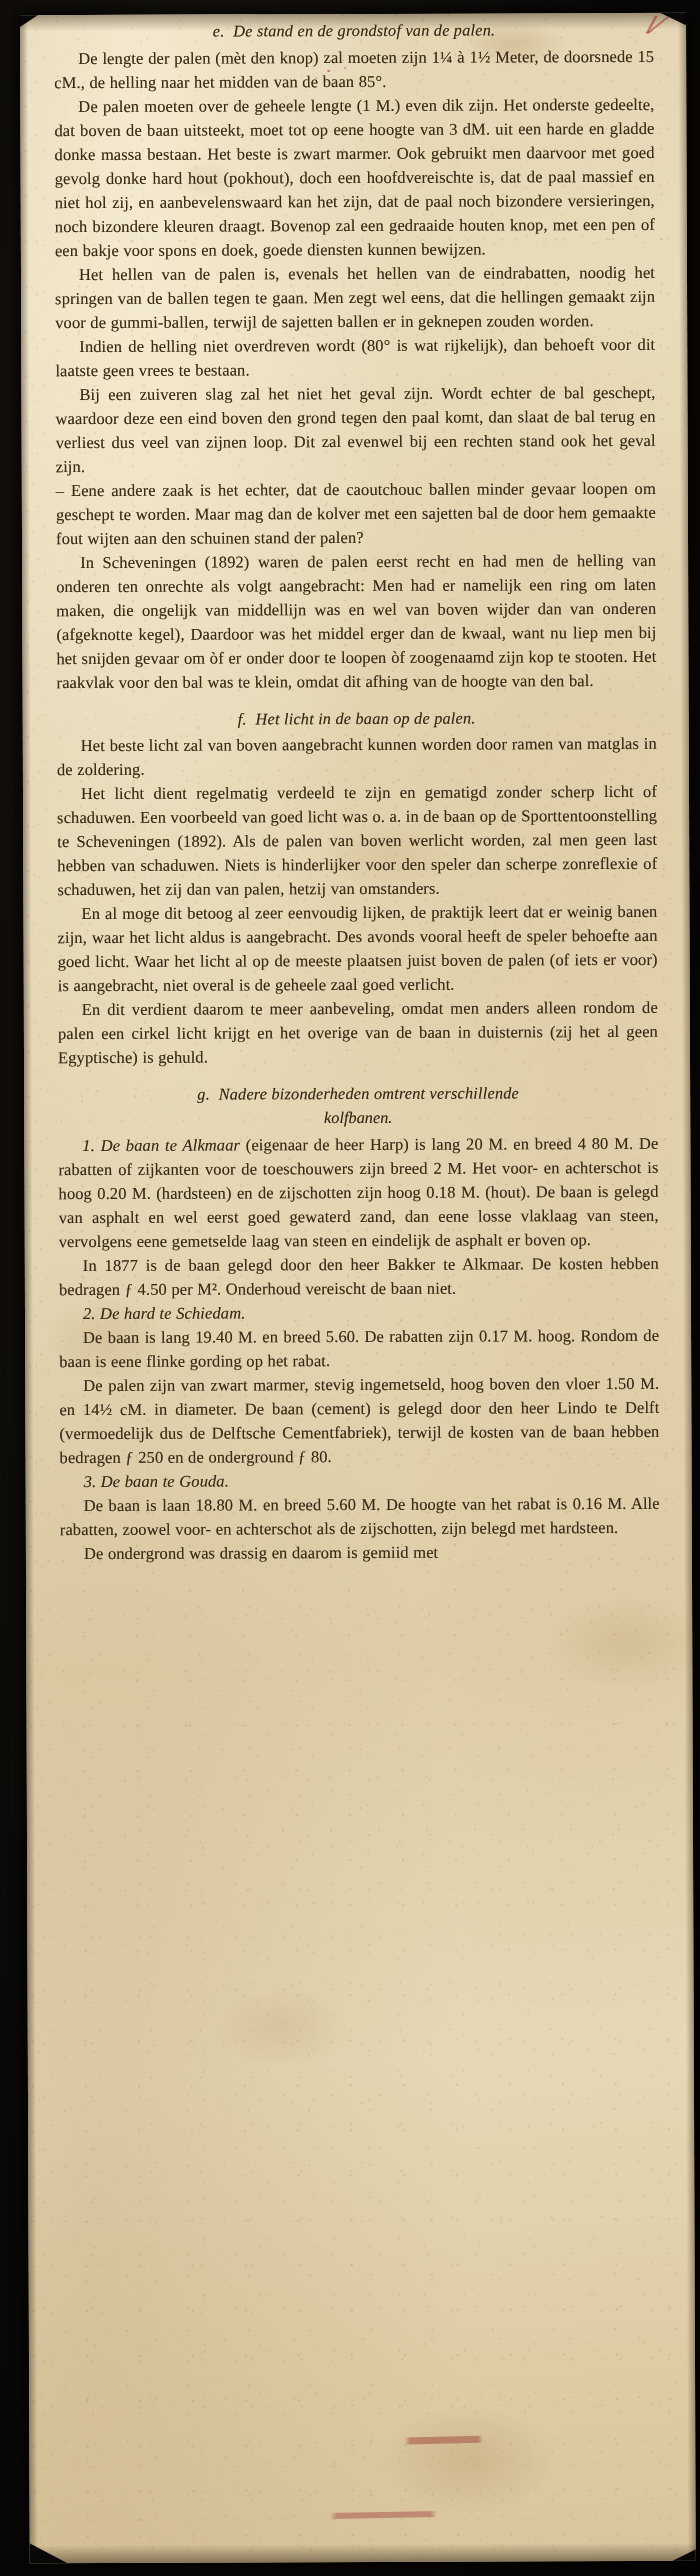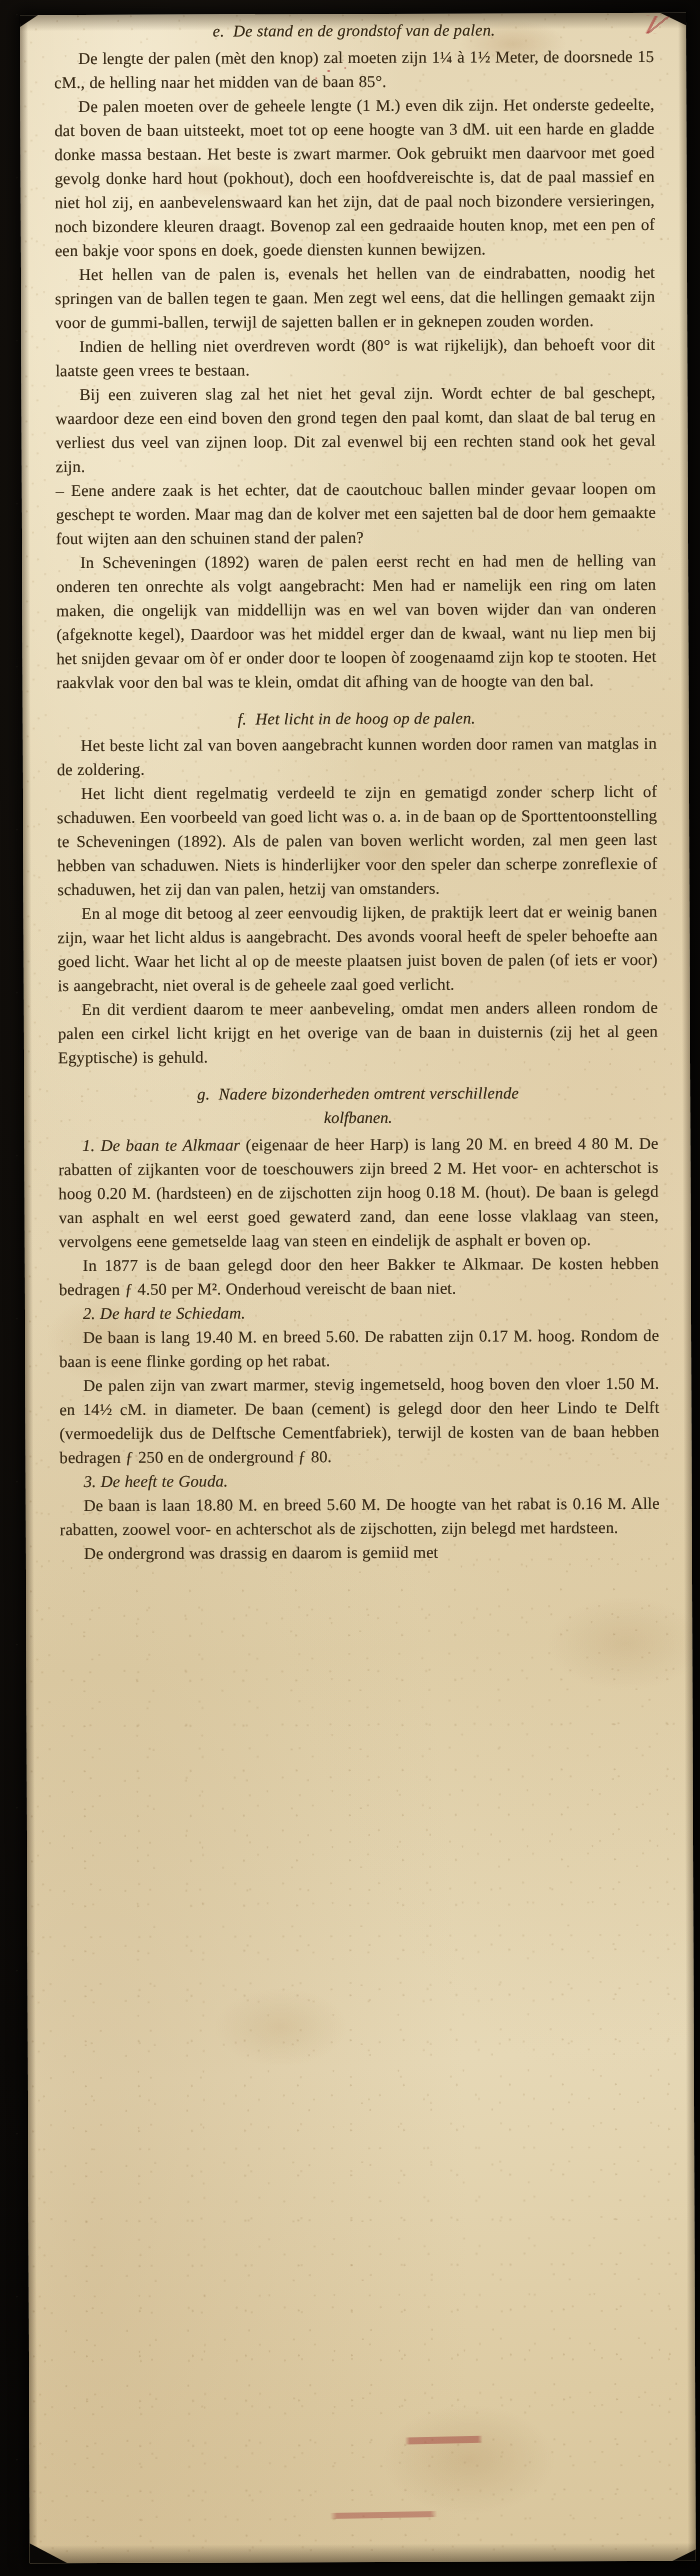--- a/index.html
+++ b/index.html
@@ -202,39 +202,39 @@
 
     <p class="para">De lengte der palen (mèt den knop) zal moeten zijn 1¼ à 1½ Meter, de doorsnede 15 cM., de helling naar het midden van de baan 85°.</p>
     <p class="para">De palen moeten over de geheele lengte (1 M.) even dik zijn. Het onderste gedeelte, dat boven de baan uitsteekt, moet tot op eene hoogte van 3 dM. uit een harde en gladde donke massa bestaan. Het beste is zwart marmer. Ook gebruikt men daarvoor met goed gevolg donke hard hout (pokhout), doch een hoofdvereischte is, dat de paal massief en niet hol zij, en aanbevelenswaard kan het zijn, dat de paal noch bizondere versieringen, noch bizondere kleuren draagt. Bovenop zal een gedraaide houten knop, met een pen of een bakje voor spons en doek, goede diensten kunnen bewijzen.</p>
     <p class="para">Het hellen van de palen is, evenals het hellen van de eindrabatten, noodig het springen van de ballen tegen te gaan. Men zegt wel eens, dat die hellingen gemaakt zijn voor de gummi-ballen, terwijl de sajetten ballen er in geknepen zouden worden.</p>
     <p class="para">Indien de helling niet overdreven wordt (80° is wat rijkelijk), dan behoeft voor dit laatste geen vrees te bestaan.</p>
     <p class="para">Bij een zuiveren slag zal het niet het geval zijn. Wordt echter de bal geschept, waardoor deze een eind boven den grond tegen den paal komt, dan slaat de bal terug en verliest dus veel van zijnen loop. Dit zal evenwel bij een rechten stand ook het geval zijn.</p>
     <p class="para dashlead">– Eene andere zaak is het echter, dat de caoutchouc ballen minder gevaar loopen om geschept te worden. Maar mag dan de kolver met een sajetten bal de door hem gemaakte fout wijten aan den schuinen stand der palen?</p>
     <p class="para">In Scheveningen (1892) waren de palen eerst recht en had men de helling van onderen ten onrechte als volgt aangebracht: Men had er namelijk een ring om laten maken, die ongelijk van middellijn was en wel van boven wijder dan van onderen (afgeknotte kegel), Daardoor was het middel erger dan de kwaal, want nu liep men bij het snijden gevaar om òf er onder door te loopen òf zoogenaamd zijn kop te stooten. Het raakvlak voor den bal was te klein, omdat dit afhing van de hoogte van den bal.</p>
 
     <div class="sec-head">
-      <span class="mark">f.</span><span>Het licht in de hoog op de palen.</span>
+      <span class="mark">f.</span><span>Het licht in de baan op de palen.</span>
     </div>
 
     <p class="para">Het beste licht zal van boven aangebracht kunnen worden door ramen van matglas in de zoldering.</p>
     <p class="para">Het licht dient regelmatig verdeeld te zijn en gematigd zonder scherp licht of schaduwen. Een voorbeeld van goed licht was o. a. in de baan op de Sporttentoonstelling te Scheveningen (1892). Als de palen van boven werlicht worden, zal men geen last hebben van schaduwen. Niets is hinderlijker voor den speler dan scherpe zonreflexie of schaduwen, het zij dan van palen, hetzij van omstanders.</p>
     <p class="para">En al moge dit betoog al zeer eenvoudig lijken, de praktijk leert dat er weinig banen zijn, waar het licht aldus is aangebracht. Des avonds vooral heeft de speler behoefte aan goed licht. Waar het licht al op de meeste plaatsen juist boven de palen (of iets er voor) is aangebracht, niet overal is de geheele zaal goed verlicht.</p>
     <p class="para">En dit verdient daarom te meer aanbeveling, omdat men anders alleen rondom de palen een cirkel licht krijgt en het overige van de baan in duisternis (zij het al geen Egyptische) is gehuld.</p>
 
     <div class="sec-head">
       <span class="mark">g.</span><span>Nadere bizonderheden omtrent verschillende</span>
     </div>
     <div class="sec-head-sub">kolfbanen.</div>
 
     <p class="para"><span class="num it">1.</span> <span class="ttl it">De baan te Alkmaar</span> <span>(eigenaar de heer Harp) is lang 20 M. en breed 4 80 M. De rabatten of zijkanten voor de toeschouwers zijn breed 2 M. Het voor- en achterschot is hoog 0.20 M. (hardsteen) en de zijschotten zijn hoog 0.18 M. (hout). De baan is gelegd van asphalt en wel eerst goed gewaterd zand, dan eene losse vlaklaag van steen, vervolgens eene gemetselde laag van steen en eindelijk de asphalt er boven op.</span></p>
     <p class="para">In 1877 is de baan gelegd door den heer Bakker te Alkmaar. De kosten hebben bedragen ƒ 4.50 per M². Onderhoud vereischt de baan niet.</p>
 
     <p class="para"><span class="num it">2.</span> <span class="ttl it">De hard te Schiedam.</span></p>
     <p class="para">De baan is lang 19.40 M. en breed 5.60. De rabatten zijn 0.17 M. hoog. Rondom de baan is eene flinke gording op het rabat.</p>
     <p class="para">De palen zijn van zwart marmer, stevig ingemetseld, hoog boven den vloer 1.50 M. en 14½ cM. in diameter. De baan (cement) is gelegd door den heer Lindo te Delft (vermoedelijk dus de Delftsche Cementfabriek), terwijl de kosten van de baan hebben bedragen ƒ 250 en de onderground ƒ 80.</p>
 
-    <p class="para"><span class="num it">3.</span> <span class="ttl it">De heeft te Gouda.</span></p>
+    <p class="para"><span class="num it">3.</span> <span class="ttl it">De baan te Gouda.</span></p>
     <p class="para">De baan is laan 18.80 M. en breed 5.60 M. De hoogte van het rabat is 0.16 M. Alle rabatten, zoowel voor- en achterschot als de zijschotten, zijn belegd met hardsteen.</p>
     <p class="para">De ondergrond was drassig en daarom is gemiid met</p>
 
   </div>
 </div>
 
 
 </body></html>

